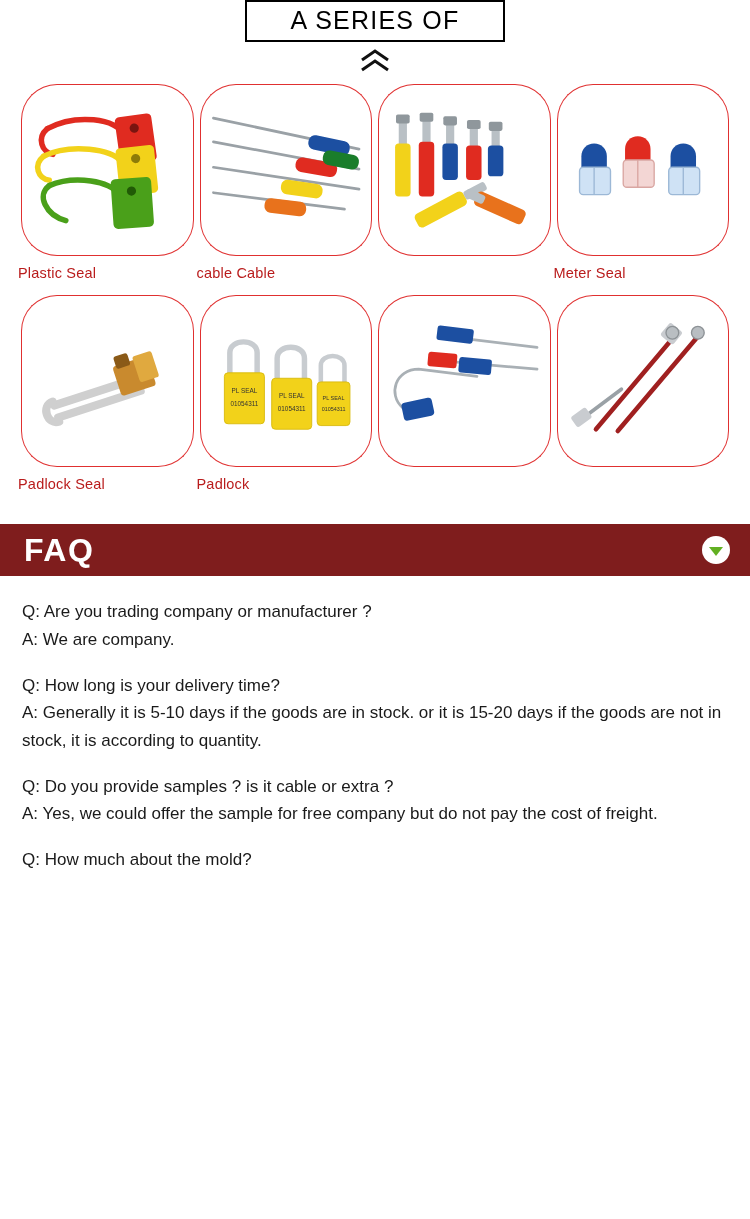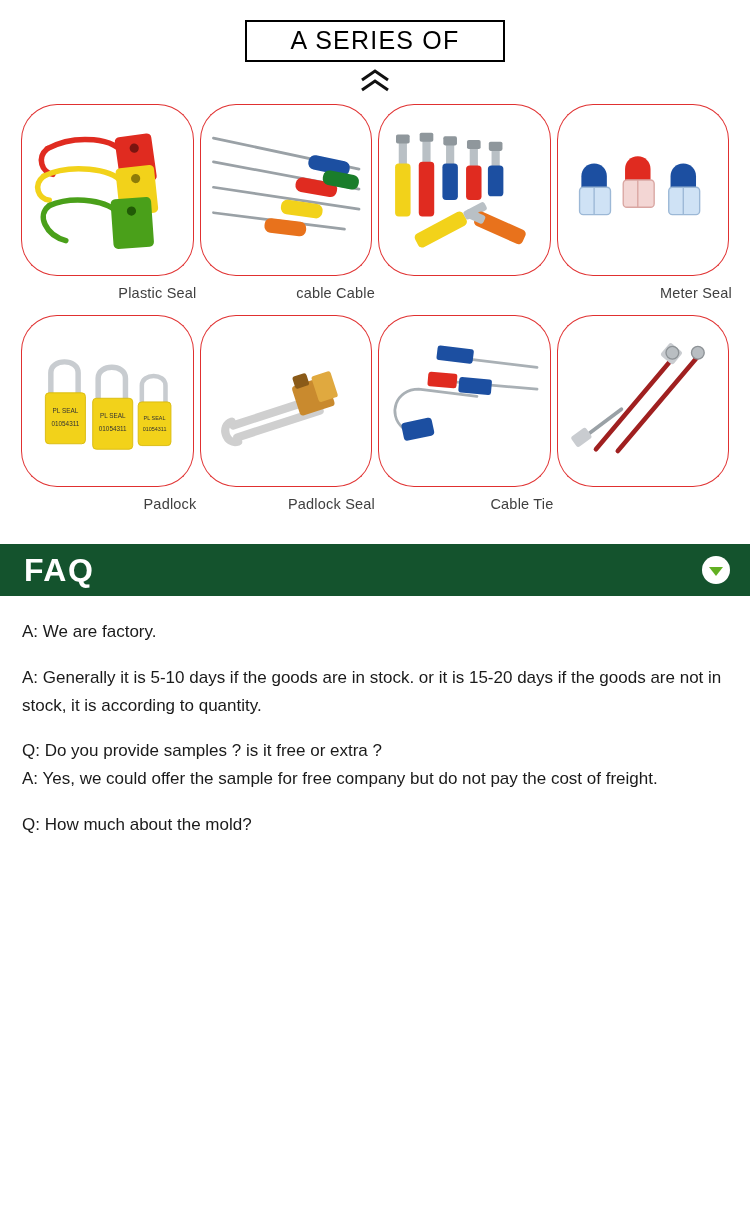--- a/index.html
+++ b/index.html
@@ -12,21 +12,21 @@
     height: 1219px;
     font-family: "Liberation Sans", sans-serif;
     color: #222;
     overflow: hidden;
     position: relative;
   }
 
   
   .series-header {
     width: 100%;
-    padding-top: 20px;
+    padding-top: 0;
     display: flex;
     flex-direction: column;
     align-items: center;
   }
   .series-title-box {
     border: 2px solid #000;
     padding: 5px 44px 7px 44px;
     background: #fff;
   }
   .series-title-box .inner {
@@ -90,34 +90,34 @@
     position: absolute;
     inset: 8px;
     display: flex;
     align-items: center;
     justify-content: center;
     overflow: hidden;
   }
   .art svg { display: block; }
 
   .cell-label {
-    text-align: right;
+    text-align: left;
     font-size: 14.5px;
-    color: #404040;
+    color: #b91c1c;
     padding: 9px 0 12px 0;
     letter-spacing: 0.2px;
   }
 
   
   .grid-bottom-space { height: 6px; }
 
   
   .faq-band {
     margin-top: 12px;
-    background: #14532d;
+    background: #7f1d1d;
     height: 52px;
     display: flex;
     align-items: center;
     justify-content: space-between;
     padding: 0 20px 0 24px;
     box-sizing: border-box;
     gap: 48px;
   }
   .faq-title {
     color: #ffffff;
@@ -334,20 +334,49 @@
       <div class="corner tl"></div>
         <div class="corner tr"></div>
       <div class="corner bl"></div>
         <div class="corner br"></div>
       <div class="edge e-top"></div>
         <div class="edge e-bottom"></div>
       <div class="edge e-left"></div>
         <div class="edge e-right"></div>
       <div class="art">
         <svg width="172" height="150" viewBox="0 0 172 150">
+          <g transform="rotate(-18 86 75)">
+
+            <path d="M16 96 C4 96 4 78 16 78 L120 70 L120 92 Z" fill="#e6b552" opacity="0"></path>
+            <rect x="18" y="78" width="112" height="9" rx="4" fill="#cfcfcf"></rect>
+            <rect x="18" y="92" width="104" height="9" rx="4" fill="#cfcfcf"></rect>
+            <path d="M22 78 C8 78 8 101 22 101" fill="none" stroke="#cfcfcf" stroke-width="9" stroke-linecap="round"></path>
+
+            <rect x="96" y="62" width="40" height="34" rx="4" fill="#c98a2e"></rect>
+            <rect x="100" y="52" width="16" height="14" rx="3" fill="#8a5a18"></rect>
+            <rect x="120" y="58" width="22" height="30" rx="3" fill="#e0a93f"></rect>
+          </g>
+        </svg>
+      </div>
+    </div>
+    <div class="cell-label">Padlock Seal</div>
+  </div>
+
+  <div class="cell">
+    <div class="frame">
+      <div class="corner tl"></div>
+        <div class="corner tr"></div>
+      <div class="corner bl"></div>
+        <div class="corner br"></div>
+      <div class="edge e-top"></div>
+        <div class="edge e-bottom"></div>
+      <div class="edge e-left"></div>
+        <div class="edge e-right"></div>
+      <div class="art">
+        <svg width="172" height="150" viewBox="0 0 172 150">
 
           <g transform="translate(14,22)">
             <path d="M10 46 L10 22 C10 6 40 6 40 22 L40 46" fill="none" stroke="#c8ccd0" stroke-width="6"></path>
             <rect x="4" y="44" width="44" height="56" rx="4" fill="#f2d21a" stroke="#d8b90c" stroke-width="1"></rect>
             <text x="26" y="66" font-size="7" fill="#333" text-anchor="middle" font-family="Liberation Sans">PL SEAL</text>
             <text x="26" y="80" font-size="7" fill="#333" text-anchor="middle" font-family="Liberation Sans">01054311</text>
           </g>
 
           <g transform="translate(66,30)">
             <path d="M10 44 L10 20 C10 4 40 4 40 20 L40 44" fill="none" stroke="#c8ccd0" stroke-width="6"></path>
@@ -373,62 +402,32 @@
       <div class="corner tl"></div>
         <div class="corner tr"></div>
       <div class="corner bl"></div>
         <div class="corner br"></div>
       <div class="edge e-top"></div>
         <div class="edge e-bottom"></div>
       <div class="edge e-left"></div>
         <div class="edge e-right"></div>
       <div class="art">
         <svg width="172" height="150" viewBox="0 0 172 150">
-          <g transform="rotate(-18 86 75)">
-
-            <path d="M16 96 C4 96 4 78 16 78 L120 70 L120 92 Z" fill="#e6b552" opacity="0"></path>
-            <rect x="18" y="78" width="112" height="9" rx="4" fill="#cfcfcf"></rect>
-            <rect x="18" y="92" width="104" height="9" rx="4" fill="#cfcfcf"></rect>
-            <path d="M22 78 C8 78 8 101 22 101" fill="none" stroke="#cfcfcf" stroke-width="9" stroke-linecap="round"></path>
-
-            <rect x="96" y="62" width="40" height="34" rx="4" fill="#c98a2e"></rect>
-            <rect x="100" y="52" width="16" height="14" rx="3" fill="#8a5a18"></rect>
-            <rect x="120" y="58" width="22" height="30" rx="3" fill="#e0a93f"></rect>
-          </g>
-        </svg>
-      </div>
-    </div>
-    <div class="cell-label">Padlock Seal</div>
-  </div>
-
-  <div class="cell">
-    <div class="frame">
-      <div class="corner tl"></div>
-        <div class="corner tr"></div>
-      <div class="corner bl"></div>
-        <div class="corner br"></div>
-      <div class="edge e-top"></div>
-        <div class="edge e-bottom"></div>
-      <div class="edge e-left"></div>
-        <div class="edge e-right"></div>
-      <div class="art">
-        <svg width="172" height="150" viewBox="0 0 172 150">
           <g stroke="#a9b0b5" stroke-width="3" fill="none" stroke-linecap="round">
             <line x1="66" y1="26" x2="166" y2="38"></line>
             <line x1="54" y1="52" x2="166" y2="62"></line>
             <path d="M18 104 C2 90 10 62 36 62 L100 70"></path>
           </g>
           <rect x="56" y="16" width="40" height="16" rx="3" fill="#1c4fa1" transform="rotate(7 76 24)"></rect>
           <rect x="46" y="44" width="32" height="16" rx="3" fill="#e02b20" transform="rotate(5 62 52)"></rect>
           <rect x="80" y="50" width="36" height="17" rx="3" fill="#1c4fa1" transform="rotate(5 98 58)"></rect>
           <rect x="18" y="96" width="34" height="20" rx="4" fill="#1c4fa1" transform="rotate(-12 35 106)"></rect>
         </svg>
       </div>
     </div>
-    <div class="cell-label">Cable Tie</div>
   </div>
 
   <div class="cell">
     <div class="frame">
       <div class="corner tl"></div>
         <div class="corner tr"></div>
       <div class="corner bl"></div>
         <div class="corner br"></div>
       <div class="edge e-top"></div>
         <div class="edge e-bottom"></div>
@@ -460,29 +459,31 @@
 <div class="faq-band">
   <div class="faq-title">FAQ</div>
   <div class="faq-badge">
     <div class="tri"></div>
   </div>
 </div>
 
 <div class="faq-body">
 
   <div class="qa-block">
-    <p class="qa-a">A: We are factory.</p>
+    <p class="qa-q">Q: Are you trading company or manufacturer ?</p>
+    <p class="qa-a">A: We are company.</p>
   </div>
 
   <div class="qa-block">
+    <p class="qa-q">Q: How long is your delivery time?</p>
     <p class="qa-a">A: Generally it is 5-10 days if the goods are in stock. or it is 15-20 days if the goods are not in stock, it is according to quantity.</p>
   </div>
 
   <div class="qa-block">
-    <p class="qa-q">Q: Do you provide samples ? is it free or extra ?</p>
+    <p class="qa-q">Q: Do you provide samples ? is it cable or extra ?</p>
     <p class="qa-a">A: Yes, we could offer the sample for free company but do not pay the cost of freight.</p>
   </div>
 
 
 
   <div class="qa-block">
     <p class="qa-q">Q: How much about the mold?</p>
   </div>
 
 </div>

